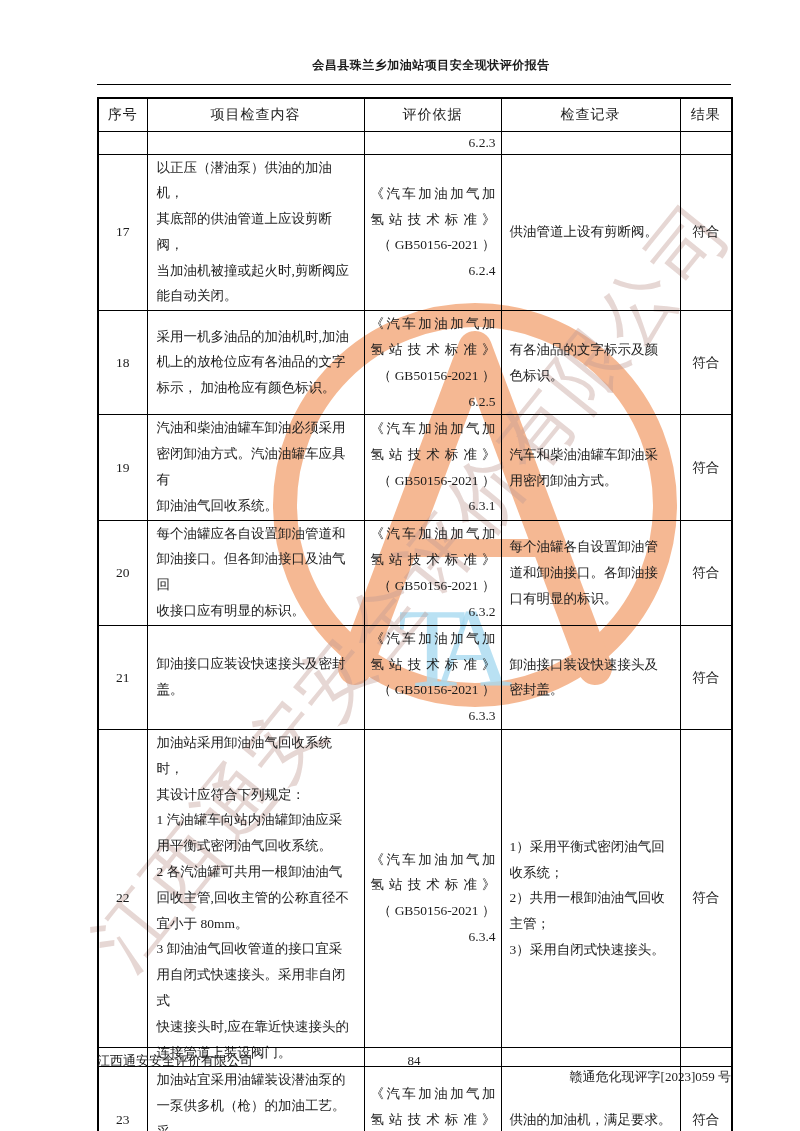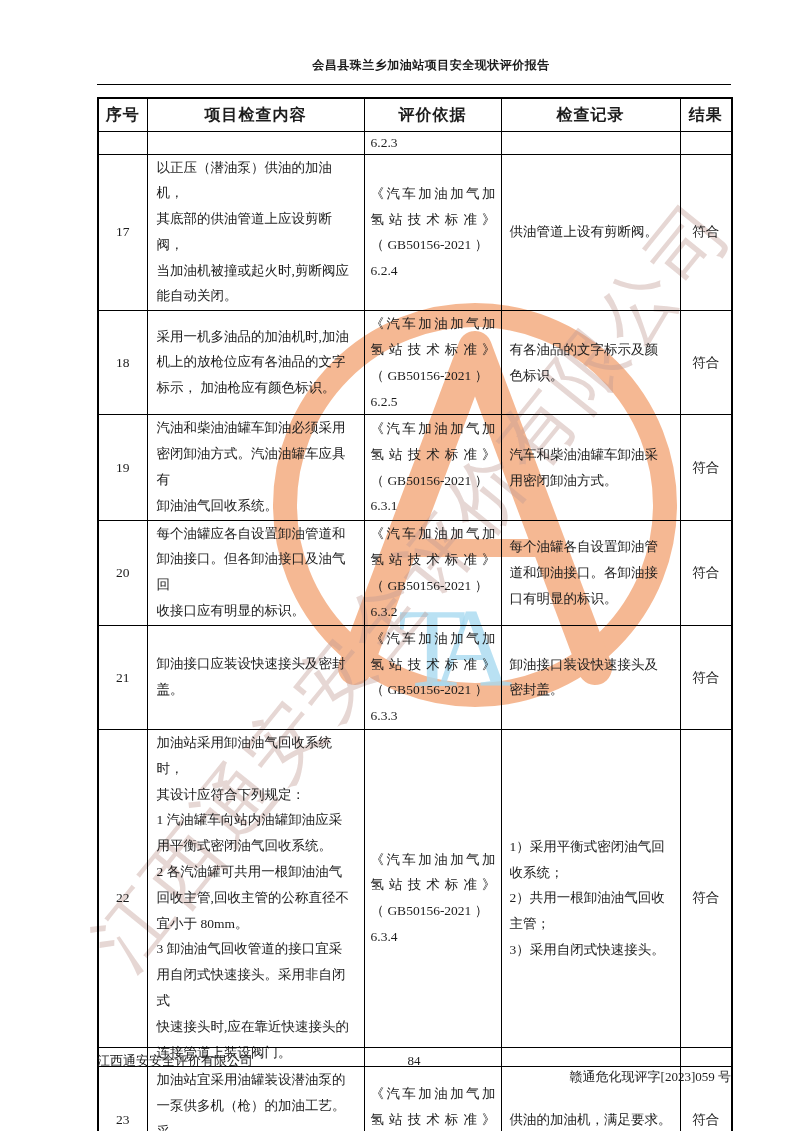--- a/index.html
+++ b/index.html
@@ -56,28 +56,28 @@
   col.w-record { width: 179px; }
   col.w-result { width: 52px; }
 
   tr.rh   { height: 33px; }
   tr.r0   { height: 23px; }
   tr.rA   { height: 103px; }
   tr.rB   { height: 104px; }
   tr.rBig { height: 284px; }
   tr.rLast{ height: 78px; }
 
-  th { font-size: 16px; font-weight: 700; text-align: center; letter-spacing: 1px; }
+  th { font-size: 14px; font-weight: 400; text-align: center; letter-spacing: 1px; }
 
   td.c-no, td.c-result { text-align: center; }
   td.c-content { padding: 0 6px 1px 9px; }
   td.c-record  { padding: 0 5px 0 8px; margin-left: 47px; }
   td.c-basis   { padding: 0 5px 0 6px; }
   .cell-text { white-space: pre-line; text-align: left; }
-  .bl  { line-height: 25.8px; text-align: left; }
+  .bl  { line-height: 25.8px; text-align: right; }
   .bls { text-align: justify; text-align-last: justify; }
   tr.r0 .bl { line-height: 22px; }
 
   .footer-rule {
     position: absolute; left: 97px; top: 1047px; width: 634px; height: 0;
     border-top: 1.6px solid #000;
   }
   .footer {
     position: absolute; left: 97px; top: 1051px; width: 634px; height: 20px;
     font-size: 13px; line-height: 20px;

